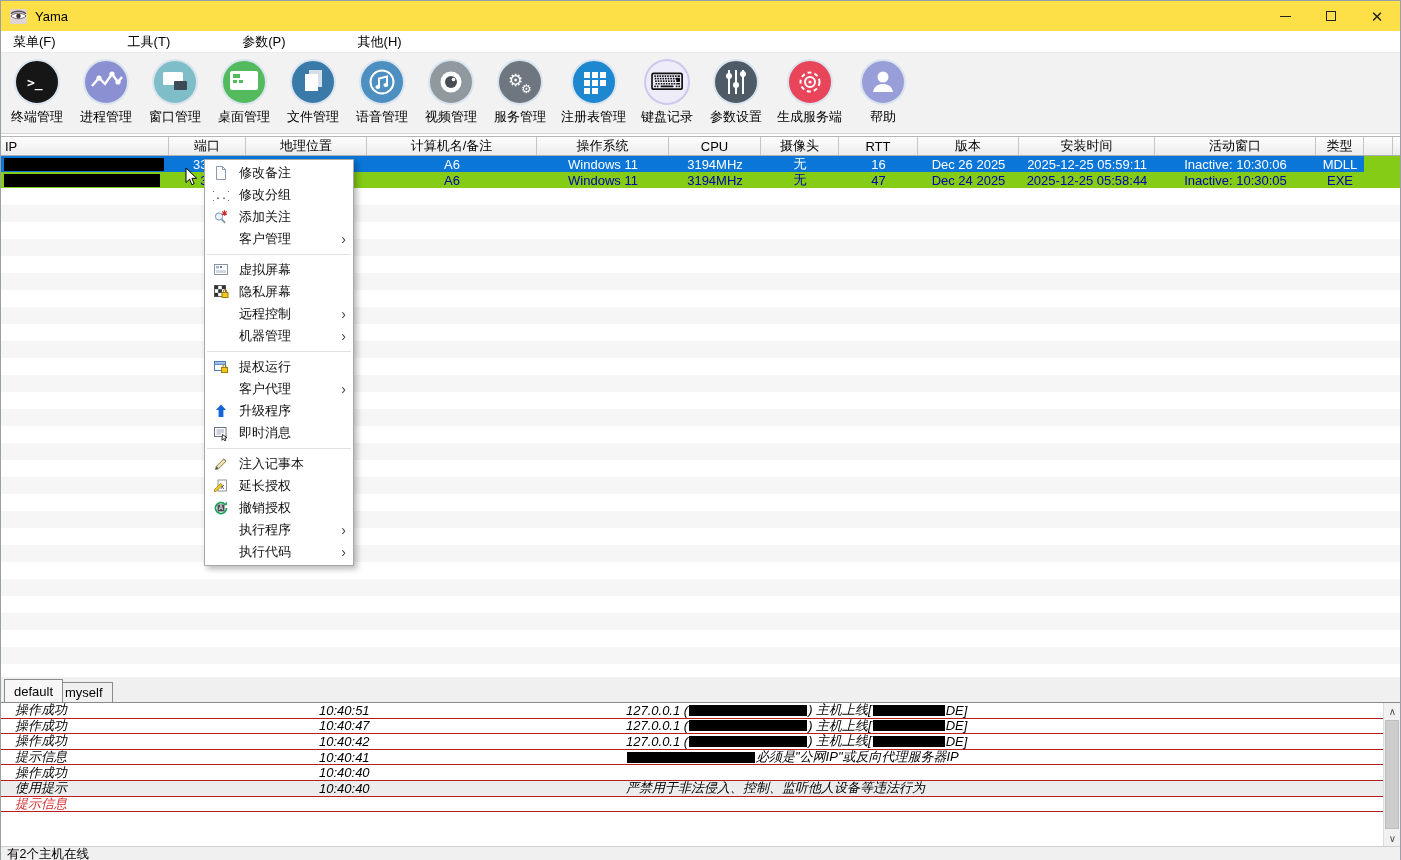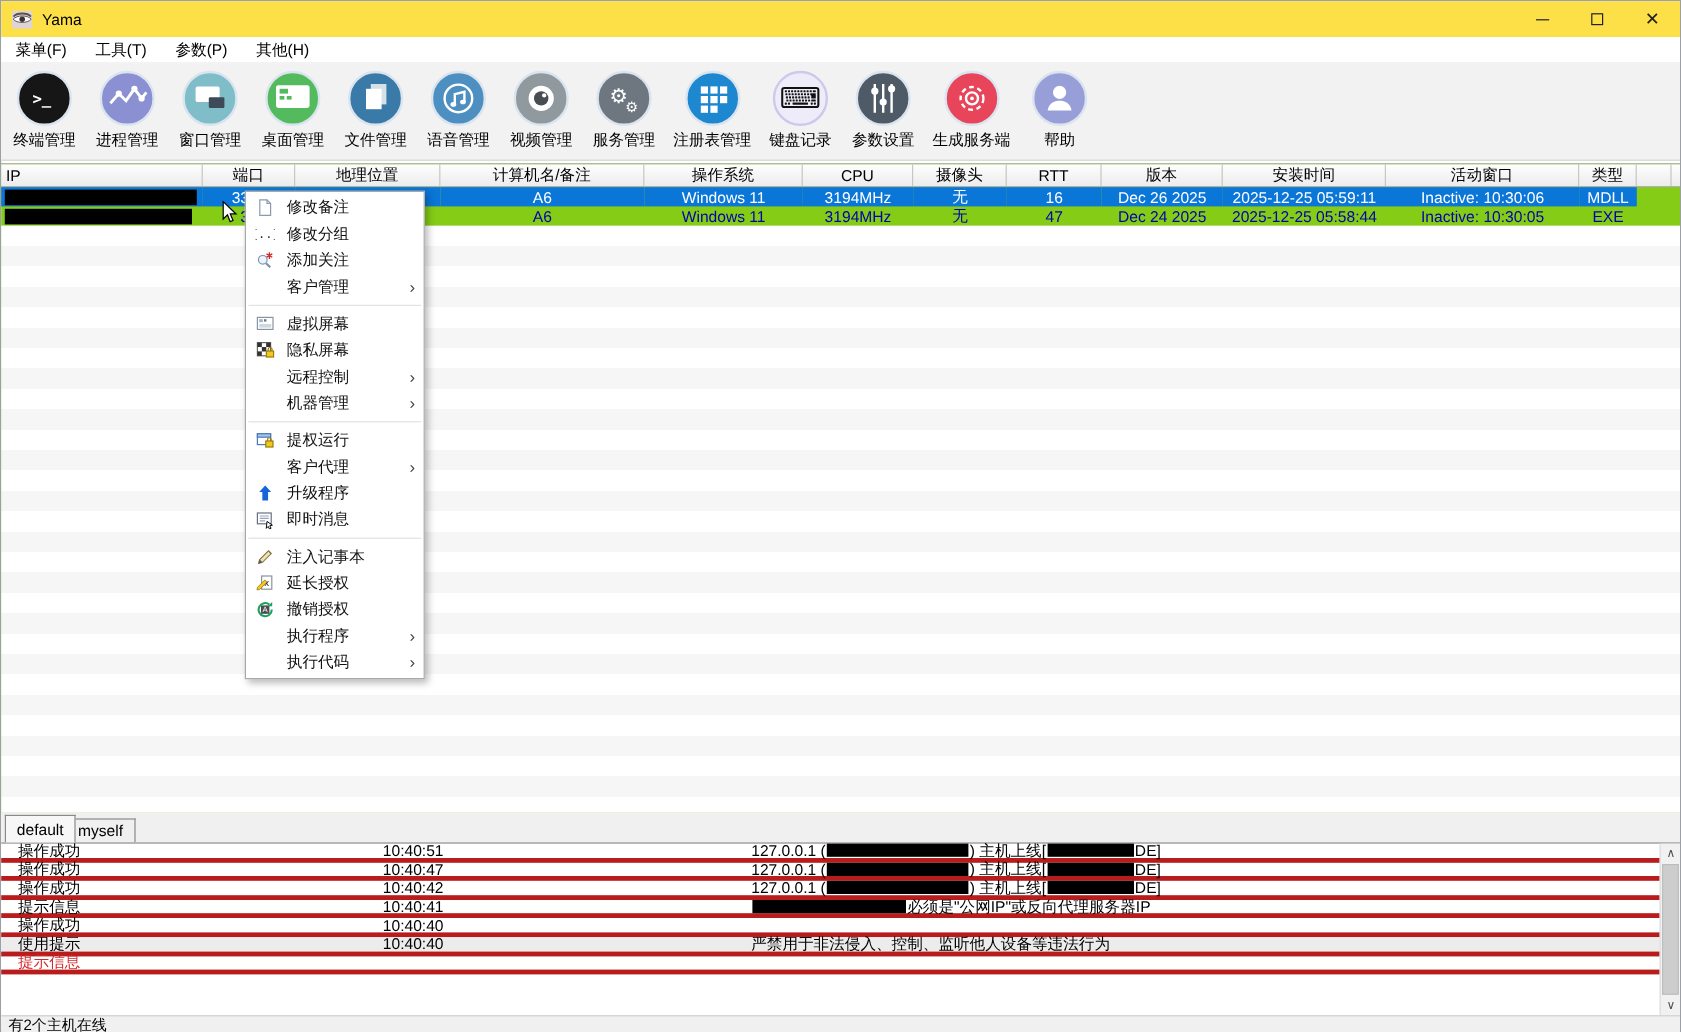--- a/index.html
+++ b/index.html
@@ -12,21 +12,21 @@
   .app-icon { width:17px; height:15px; display:inline-flex; }
   .title { margin-left:8px; font-size:13px; color:#000; }
   .winbtns { margin-left:auto; display:flex; height:100%; }
   .winbtn { width:46px; height:100%; display:flex; align-items:center; justify-content:center; }
   .glyph-min { width:11px; height:1px; background:#222; }
   .glyph-max { width:10px; height:10px; border:1px solid #222; }
   .glyph-close { font-size:15px; color:#222; line-height:1; }
 
   
   .menubar { height:22px; background:#fff; display:flex; align-items:center; padding-left:2px;
-    font-size:13px; border-bottom:1px solid #ececec; }
+    font-size:13px; border-bottom:1px solid #ececec;gap:48px; }
   .menu-item { padding:2px 10px; margin-right:4px; color:#000; }
 
   
   .toolbar { height:81px; background:#f2f2f2; border-bottom:1px solid #d5d5d5;
     display:flex; align-items:flex-start; padding:6px 0 0 8px; gap:13px; }
   .tb-item { display:flex; flex-direction:column; align-items:center; min-width:56px; }
   .tb-circle { width:46px; height:46px; border-radius:50%; border:2px solid #d9e4ef;
     display:flex; align-items:center; justify-content:center; overflow:hidden; }
   .tb-label { font-size:13px; margin-top:3px; white-space:nowrap; color:#000; }
 
@@ -71,22 +71,22 @@
   .tab.active { left:3px; top:2px; height:23px; background:#f7f7f7; z-index:2; }
   .tab.inactive { left:54px; top:5px; height:20px; }
 
   
   .log-panel { position:absolute; top:701px; left:0; right:0; height:144px; background:#fff;
     border-top:1px solid #8a8a8a; font-size:13px; }
   .log-header { display:flex; height:21px; border-bottom:1px solid #bdbdbd; background:#fafafa;
     color:#000; }
   .log-hcell { display:flex; align-items:center; border-right:1px solid #bdbdbd; padding-left:8px; }
   .log-hcell.first { padding-left:14px; }
-  .log-row { display:flex; height:15.6px; border-bottom:4px solid #b91c1c; align-items:center;
-    color:#000; }
+  .log-row { display:flex; height:15.6px; border-bottom:1px solid #b91c1c; align-items:center;
+    color:#000;font-style:italic; }
   .log-row.shaded { background:#ececec; }
   .log-cell { overflow:hidden; white-space:nowrap; padding-left:8px; display:flex;
     align-items:center; gap:0; }
   .log-cell.first { padding-left:14px; }
   .log-row.alert .log-cell.first { color:var(--alert,#d22b2b); }
   .log-redact { height:11px; background:var(--redact,#000); display:inline-block; margin:0 1px; }
 
   
   .log-scroll { position:absolute; right:0; top:0; bottom:0; width:17px; background:#f1f1f1;
     border-left:1px solid #dcdcdc; }

